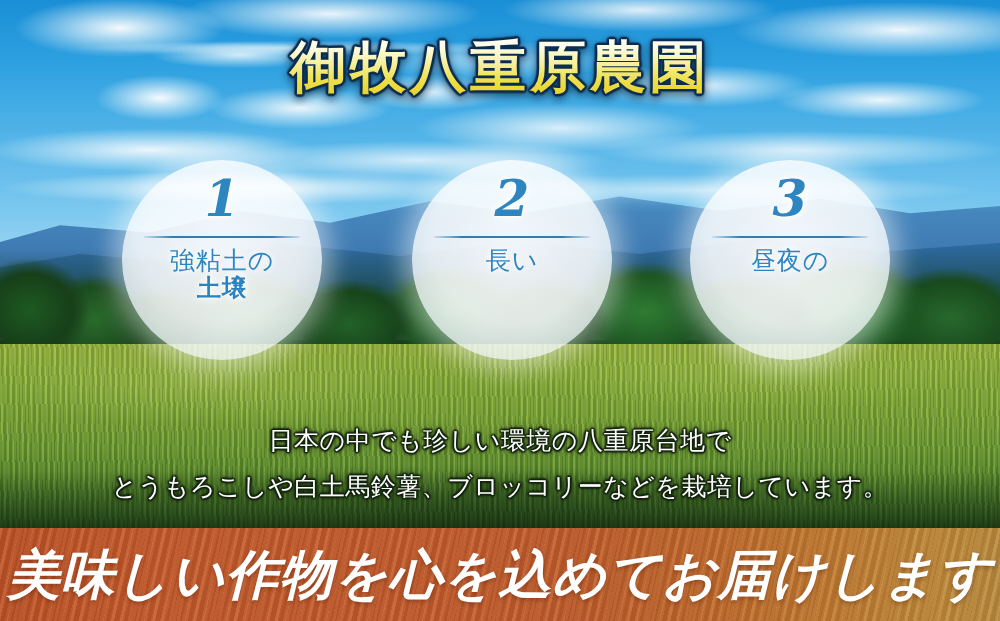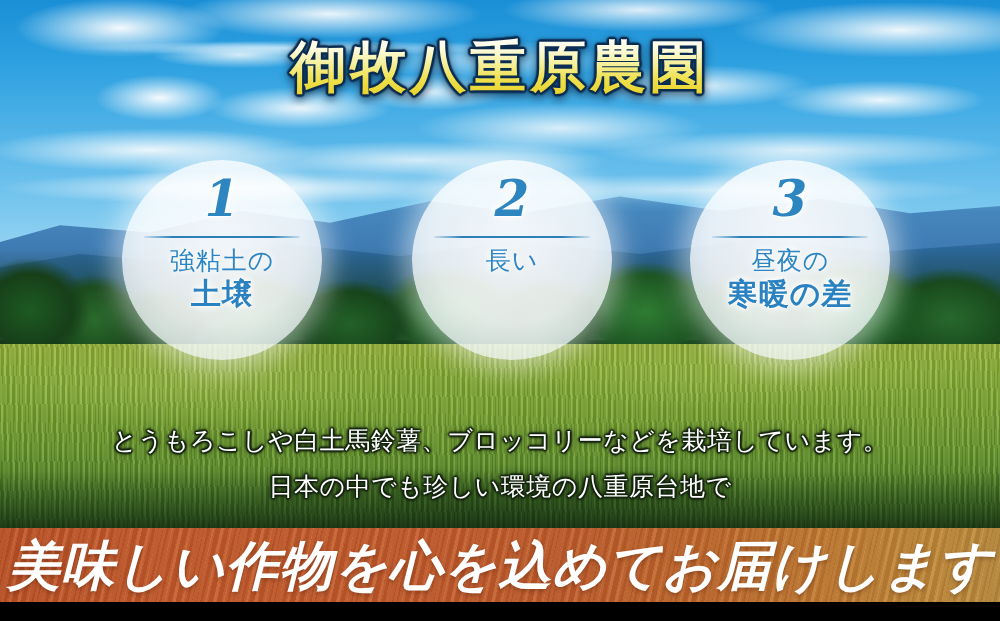--- a/index.html
+++ b/index.html
@@ -134,42 +134,42 @@
   .c-sub{
     margin-top:9px;
     font-size:25px;line-height:1.1;letter-spacing:1px;
     color:#2d86c2;font-weight:400;
     font-family:"DejaVu Sans","Liberation Sans",sans-serif;
     text-shadow:0 0 6px #fff,0 0 11px #fff;
     text-align:right;
   }
   .c-main{
     margin-top:2px;
-    font-size:30px;line-height:1.12;letter-spacing:1px;
+    font-size:24px;line-height:1.12;letter-spacing:1px;
     color:#2a82c0;font-weight:700;
-    font-family:Liberation Sans, sans-serif;
+    font-family:Liberation Mono, monospace;
     text-shadow:0 0 6px #fff,0 0 12px #fff,0 0 3px #fff;
     white-space:nowrap;
   }
 
   
   .body-copy{
     position:absolute;left:0;top:418px;width:1000px;text-align:center;
     font-family:"DejaVu Sans","Liberation Sans",sans-serif;
     color:#ffffff;font-size:25px;line-height:46px;font-weight:500;letter-spacing:.5px;
     text-shadow:
       2px 0 2px #14240f,-2px 0 2px #14240f,0 2px 2px #14240f,0 -2px 2px #14240f,
       1px 1px 1px #14240f,-1px -1px 1px #14240f,1px -1px 1px #14240f,-1px 1px 1px #14240f,
       0 0 8px rgba(10,24,8,.95);
   }
   .body-copy div{white-space:nowrap;}
 
   
   .banner{
-    position:absolute;left:0;top:528px;width:1000px;height:74px;
+    position:absolute;left:0;top:528px;width:1000px;height:93px;
     background:
       repeating-linear-gradient(102deg, rgba(255,255,255,.05) 0 3px, rgba(0,0,0,.05) 3px 8px),
       repeating-linear-gradient(-76deg, rgba(255,220,150,.07) 0 4px, rgba(90,30,10,.06) 4px 10px),
       linear-gradient(92deg,#bd5227 0%,#c4592b 16%,#c35a2c 44%,#c05c2b 58%,#c06a2c 72%,#c07c32 84%,#bf8a3a 94%,#b98b3e 100%);
     display:flex;align-items:center;justify-content:center;
     overflow:hidden;
   }
   .banner-text{
     font-family:"DejaVu Serif","Liberation Serif",serif;
     font-style:italic;font-weight:700;
@@ -207,25 +207,24 @@
   <div class="circle" style="left:412px;top:160px;">
     <div class="c-num">2</div>
     <div class="c-rule"></div>
     <div class="c-sub">長い</div>
   </div>
 
   <div class="circle" style="left:690px;top:160px;">
     <div class="c-num">3</div>
     <div class="c-rule"></div>
     <div class="c-sub">昼夜の</div>
-    <div class="c-main">寒暖の差</div>
   </div>
 
   <div class="body-copy">
+    <div>日本の中でも珍しい環境の八重原台地で</div>
     <div>とうもろこしや白土馬鈴薯、ブロッコリーなどを栽培しています。</div>
-    <div>日本の中でも珍しい環境の八重原台地で</div>
   </div>
 
   <div class="banner">
     <div class="banner-text">美味しい作物を心を込めてお届けします</div>
   </div>
 
 </div>
 
 </body></html>

